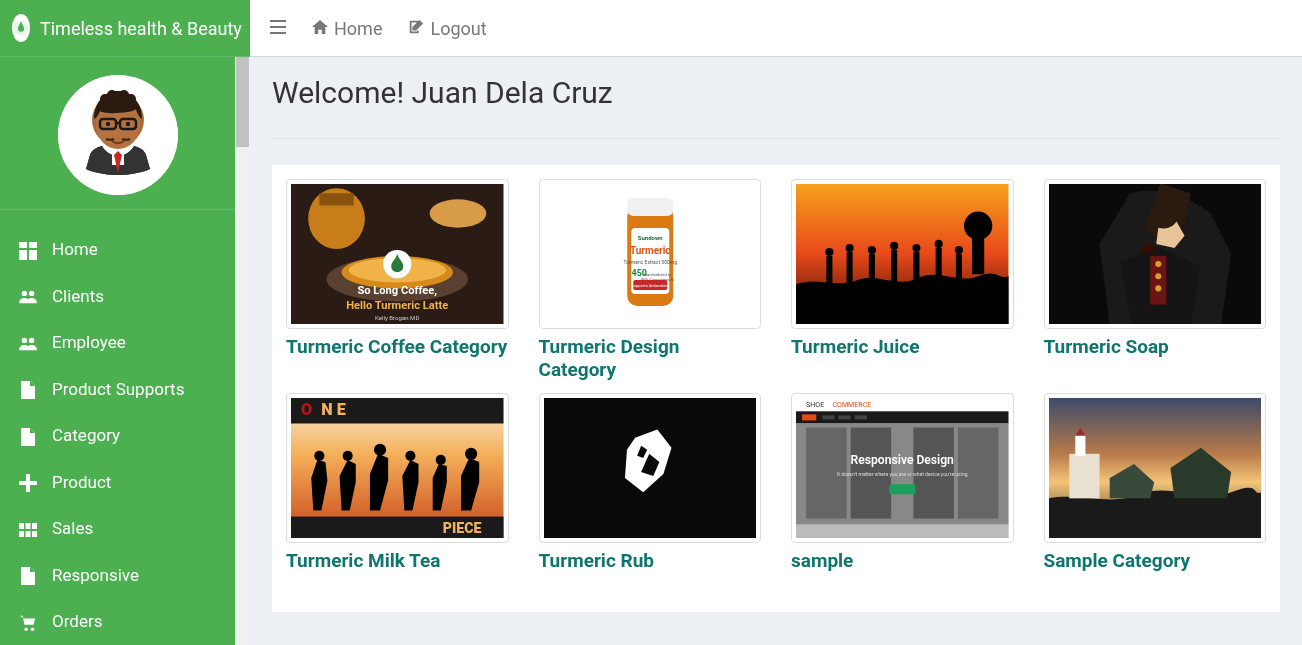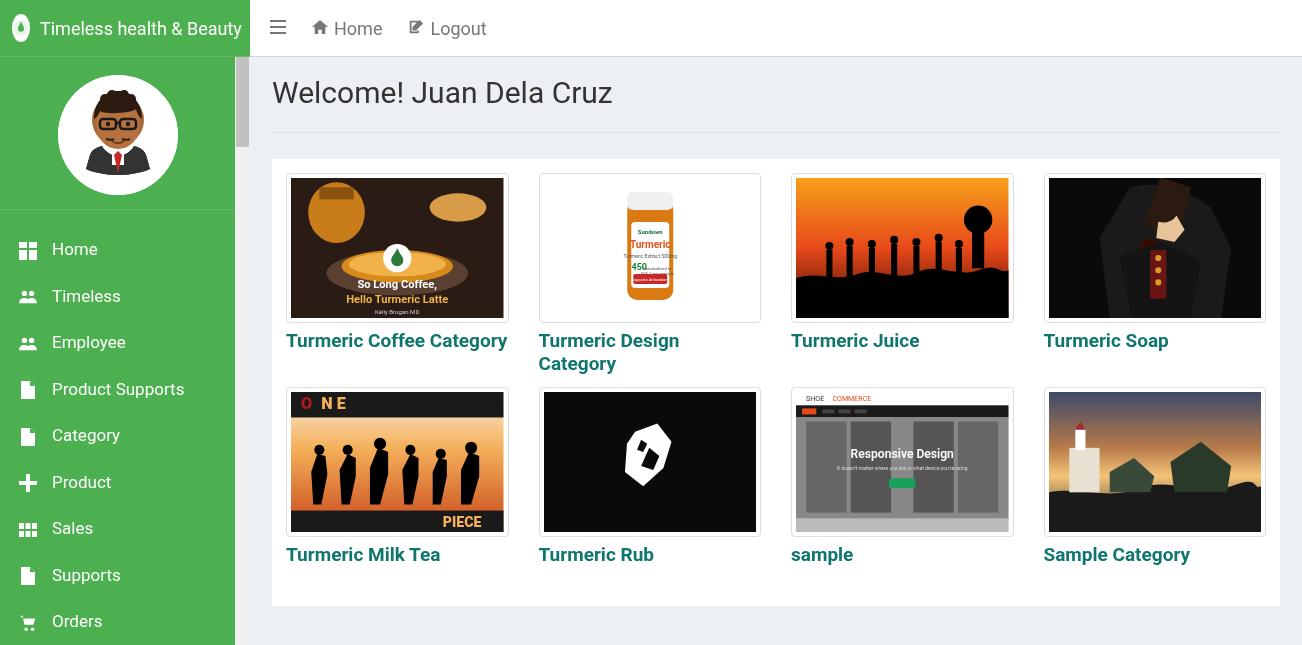--- a/index.html
+++ b/index.html
@@ -16,21 +16,21 @@
 .avatar-wrap { display:flex; justify-content:center; padding: 18px 0 14px; border-bottom:1px solid rgba(255,255,255,0.15); margin-right:15px; }
 .avatar { width:120px; height:120px; border-radius:50%; background:#fff; display:flex; align-items:center; justify-content:center; overflow:hidden; }
 .nav { list-style:none; padding: 16px 0; margin-right:15px; }
 .nav li { }
 .nav a { display:flex; align-items:center; gap:14px; padding: 13px 18px; color:#fff; text-decoration:none; font-size:17px; }
 .nav a .icon { width:20px; text-align:center; flex-shrink:0; }
 .main { flex:1; display:flex; flex-direction:column; min-width:0; }
 .topbar { height:57px; background:#fff; border-bottom:1px solid #d2d6de; display:flex; align-items:center; gap: 26px; padding: 0 20px; color:#777; }
 .topbar a { display:flex; align-items:center; gap:6px; color:#777; text-decoration:none; font-size:18px; }
 .content { padding: 18px 22px; overflow:auto; flex:1; }
-.welcome { font-size: 30px; font-weight:400; color:#333; padding-bottom:22px; border-bottom:1px solid #e0e0e0; margin-bottom: 26px; }
+.welcome { font-size: 30px; font-weight:400; color:#333; padding-bottom:28px; border-bottom:1px solid #e0e0e0; margin-bottom: 26px; }
 .grid { background:#fff; padding: 14px 14px 40px; display:grid; grid-template-columns: repeat(4, 1fr); gap: 12px 30px; }
 .card { }
 .thumb { border:1px solid #ddd; border-radius:4px; padding:4px; background:#fff; }
 .thumb-inner { width:100%; height:140px; display:flex; align-items:center; overflow:hidden; }
 .cap { font-size:19px; font-weight:700; color:#0f766e; margin-top:6px; }
 .icon svg { width:18px; height:18px; fill:currentColor; vertical-align:middle; }
 .bars svg, .topbar .ticon svg { width:16px; height:16px; fill:currentColor; }
 </style>
 </head>
 <body>
@@ -84,21 +84,21 @@
               <span>Home</span>
             </a>
           </li>
         <li>
             <a href="#">
               <span class="icon"><svg viewBox="0 0 20 18">
                   <circle cx="6" cy="5" r="3"></circle>
                   <circle cx="14" cy="5" r="3"></circle>
                   <path d="M0 16c0-4 3-6 6-6s6 2 6 6zM8 16c0-4 3-6 6-6s6 2 6 6z"></path>
                 </svg></span>
-              <span>Timeless</span>
+              <span>Clients</span>
             </a>
           </li>
         <li>
             <a href="#">
               <span class="icon"><svg viewBox="0 0 20 18">
                   <circle cx="6" cy="5" r="3"></circle>
                   <circle cx="14" cy="5" r="3"></circle>
                   <path d="M0 16c0-4 3-6 6-6s6 2 6 6zM8 16c0-4 3-6 6-6s6 2 6 6z"></path>
                 </svg></span>
               <span>Employee</span>
@@ -143,21 +143,21 @@
                 </svg></span>
               <span>Sales</span>
             </a>
           </li>
         <li>
             <a href="#">
               <span class="icon"><svg viewBox="0 0 14 18">
                   <path d="M0 0h9l5 5v13H0z"></path>
                   <path d="M9 0v5h5" fill="#4CAF50"></path>
                 </svg></span>
-              <span>Supports</span>
+              <span>Responsive</span>
             </a>
           </li>
         <li>
             <a href="#">
               <span class="icon"><svg viewBox="0 0 20 18">
                   <path d="M1 1h3l2 10h10l2-7H5"></path>
                   <circle cx="8" cy="16" r="2"></circle>
                   <circle cx="15" cy="16" r="2"></circle>
                 </svg></span>
               <span>Orders</span>

